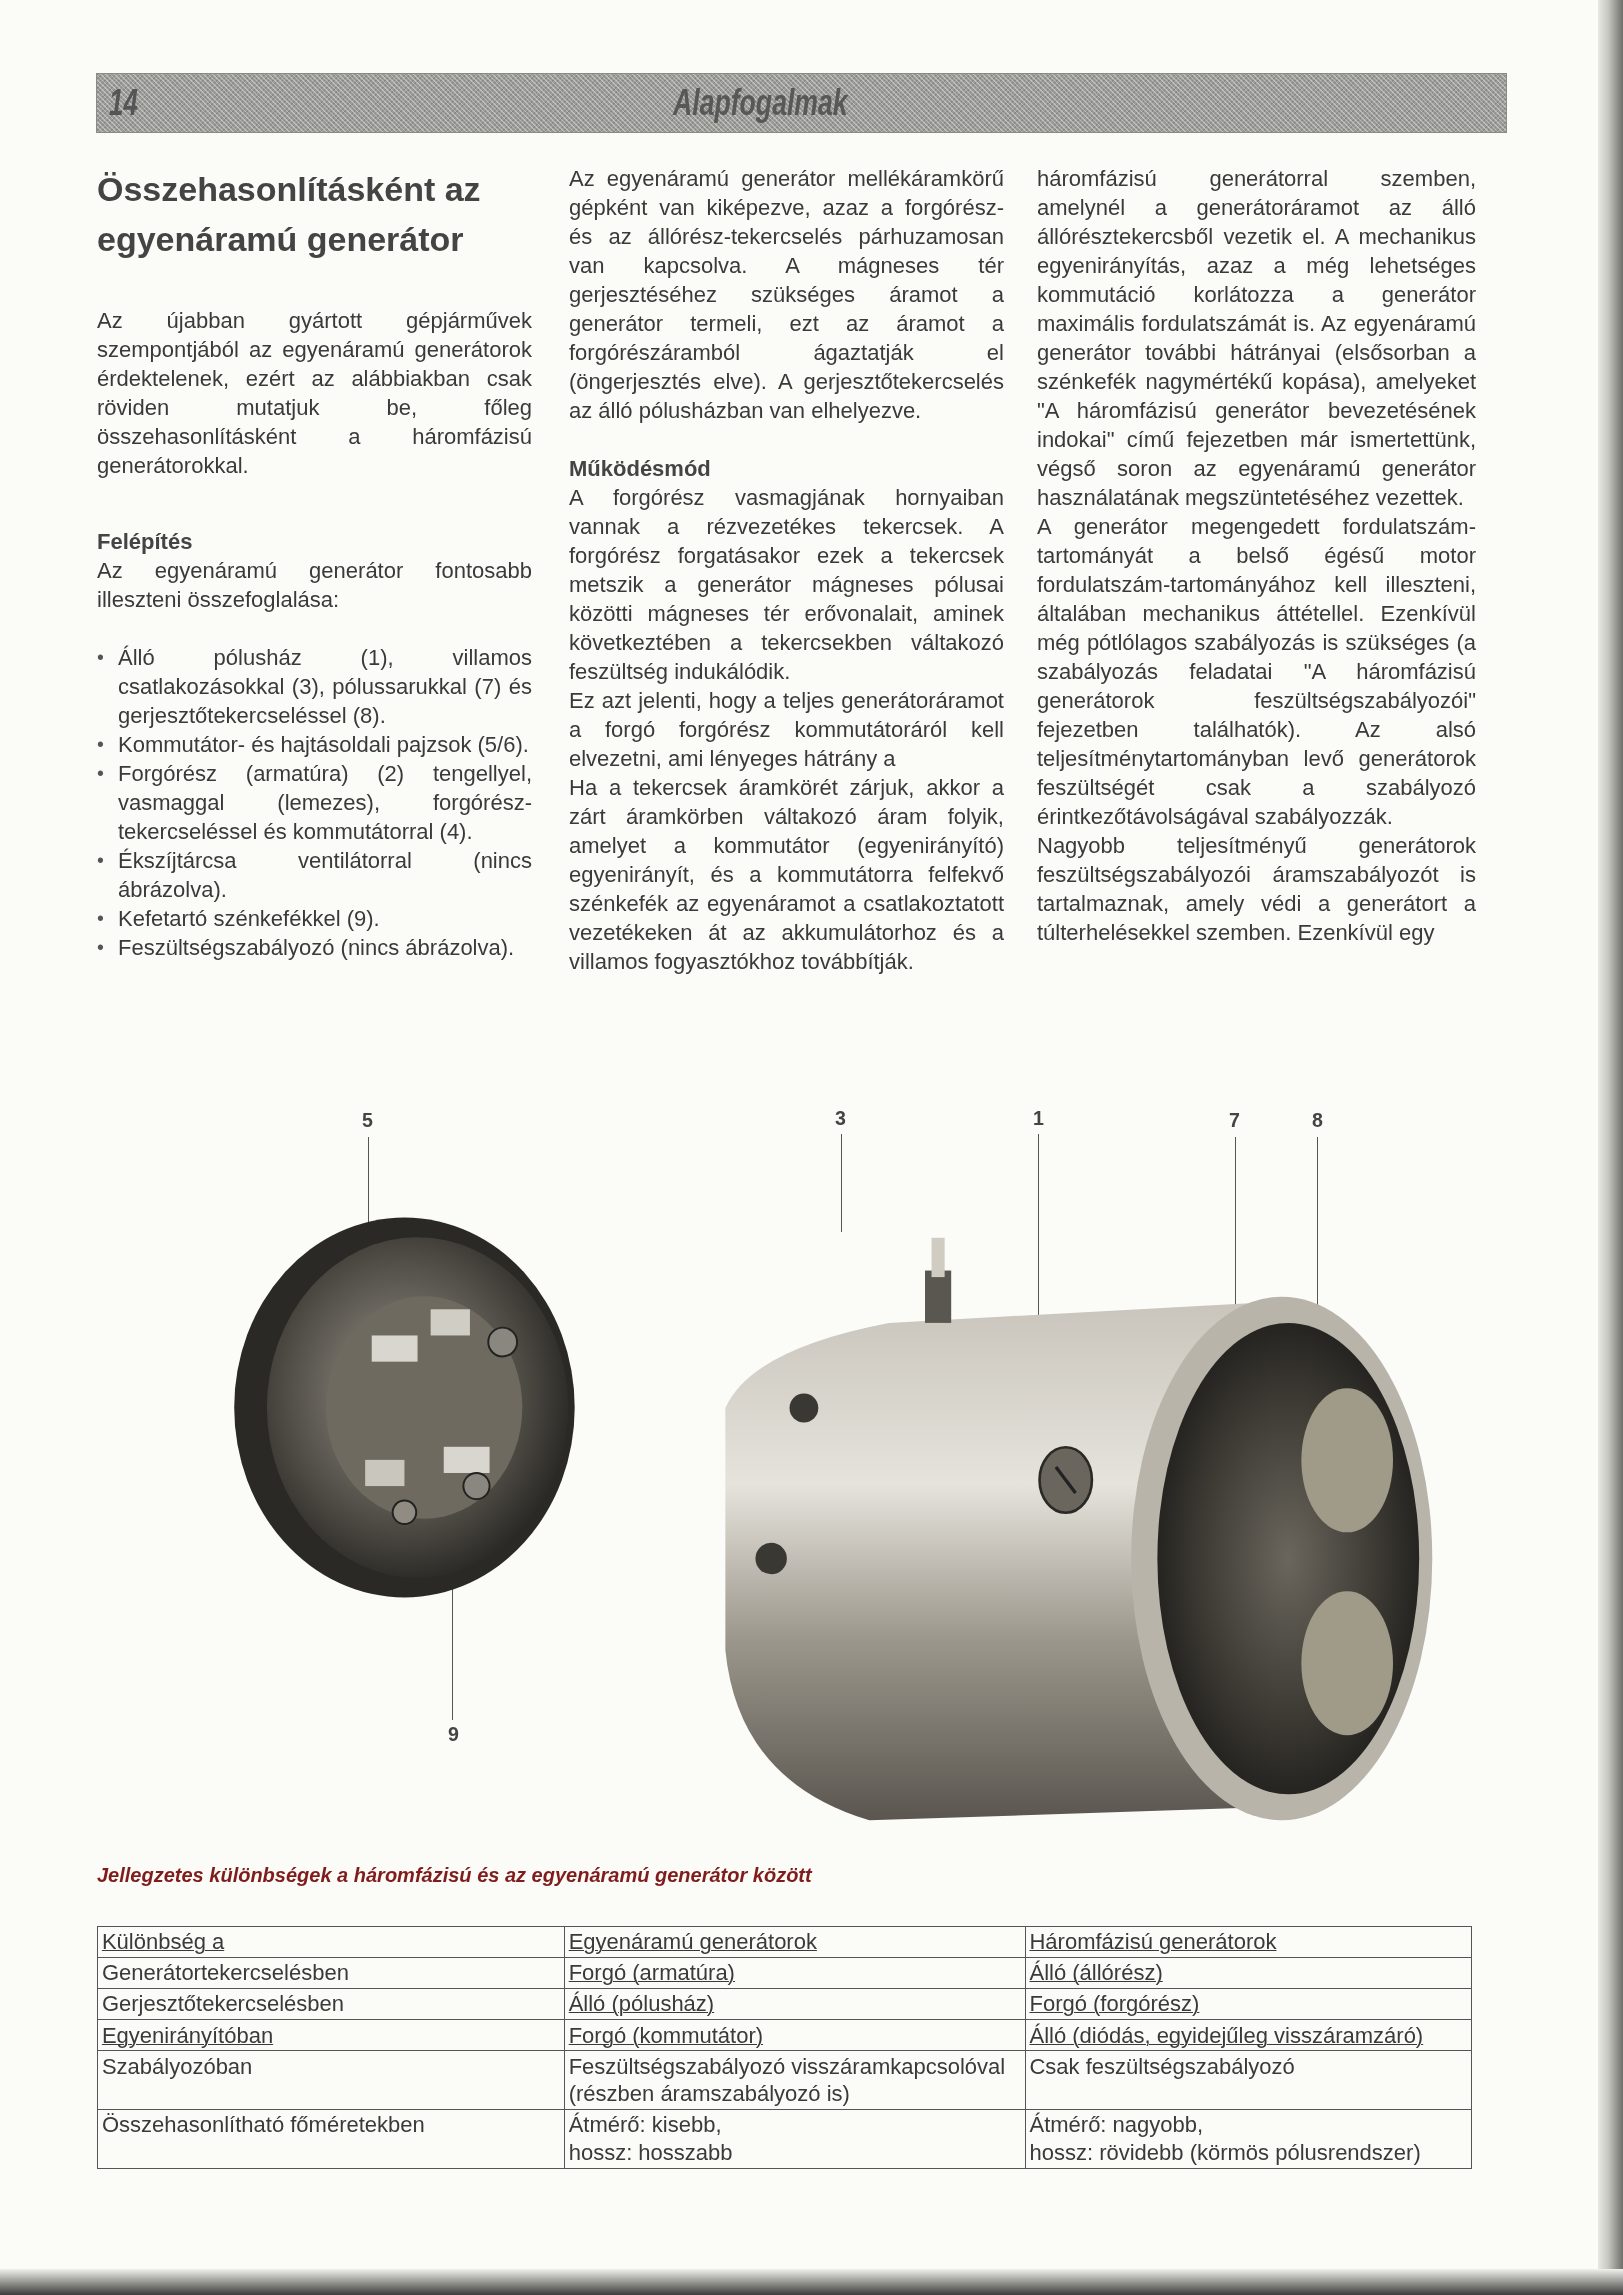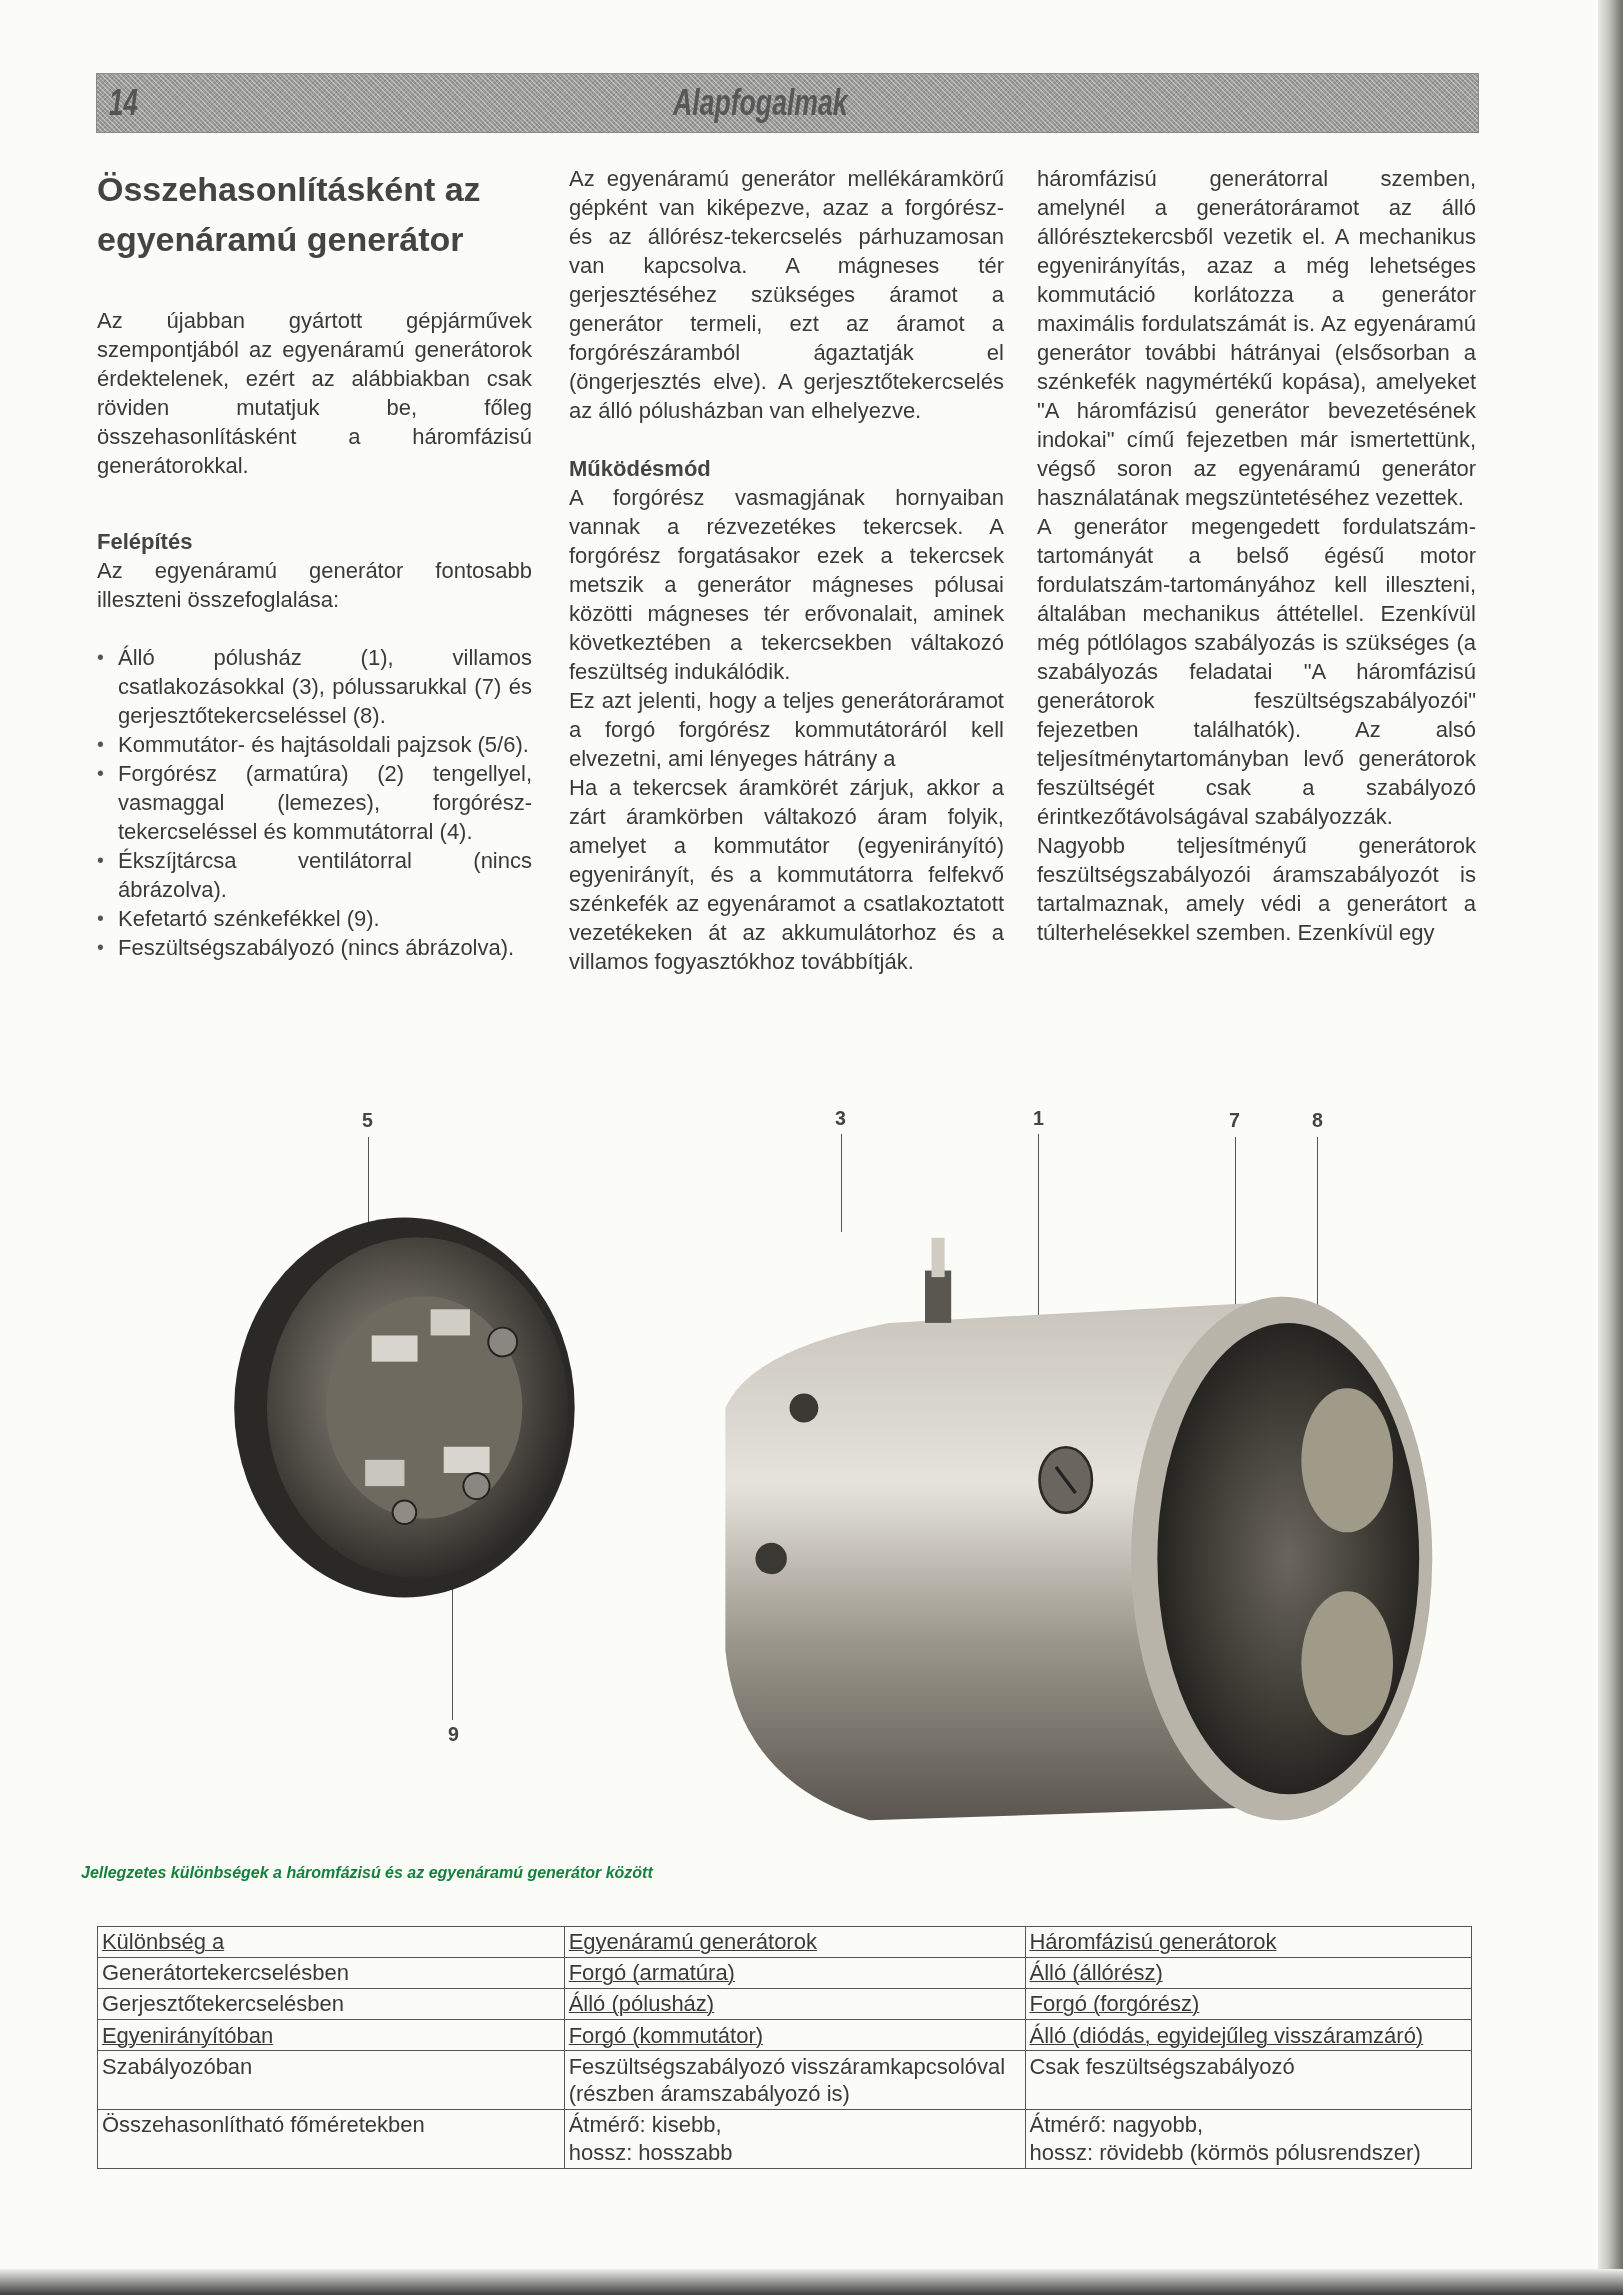--- a/index.html
+++ b/index.html
@@ -17,20 +17,21 @@
       position: absolute; left: 0; bottom: 0; width: 1623px; height: 26px;
       background: linear-gradient(to bottom, #f0f0ec, #3c3c3a);
     }
     .header-band {
       position: absolute; left: 96px; top: 73px; width: 1381px; height: 58px;
       background-color: #9c9c98;
       background-image:
         repeating-linear-gradient(45deg, rgba(255,255,255,0.35) 0 1.3px, transparent 1.3px 3.3px),
         repeating-linear-gradient(-45deg, rgba(0,0,0,0.12) 0 1.3px, transparent 1.3px 3.3px);
       border: 0.7px solid #8a8a86;
+      padding-left: 28px;
     }
     .page-number {
       position: absolute; left: 11.8px; top: 7.9px;
       font-size: 37px; font-style: italic; font-weight: bold; color: #555;
       transform: scaleX(0.7); transform-origin: left center;
     }
     .running-title {
       position: absolute; left: 576px; top: 7.9px;
       font-size: 37px; font-style: italic; font-weight: bold; color: #585858;
       transform: scaleX(0.72); transform-origin: left center;
@@ -60,22 +61,22 @@
     }
     .callout { position: absolute; font-size: 19.6px; font-weight: bold; color: #444; }
     .leader { position: absolute; width: 1.3px; background: #555; }
     .photo-shield {
       position: absolute; left: 111px; top: 111px; width: 406px; height: 393px;
     }
     .photo-housing {
       position: absolute; left: 576px; top: 92px; width: 792px; height: 648px;
     }
     .caption {
-      position: absolute; left: 81px; top: 1864px;
-      font-size: 16px; font-weight: bold; font-style: italic; color: #15803d;
+      position: absolute; left: 97px; top: 1864px;
+      font-size: 20px; font-weight: bold; font-style: italic; color: #7f1d1d;
     }
     table.compare {
       position: absolute; left: 97px; top: 1926px; width: 1375px;
       border-collapse: collapse; font-size: 22px; color: #3a3a3a;
     }
     table.compare td {
       border: 1.3px solid #555; padding: 1.3px 3.9px; vertical-align: top; line-height: 27.5px;
     }
     table.compare td.c1 { width: 458px; }
     table.compare td.c2 { width: 452px; }

